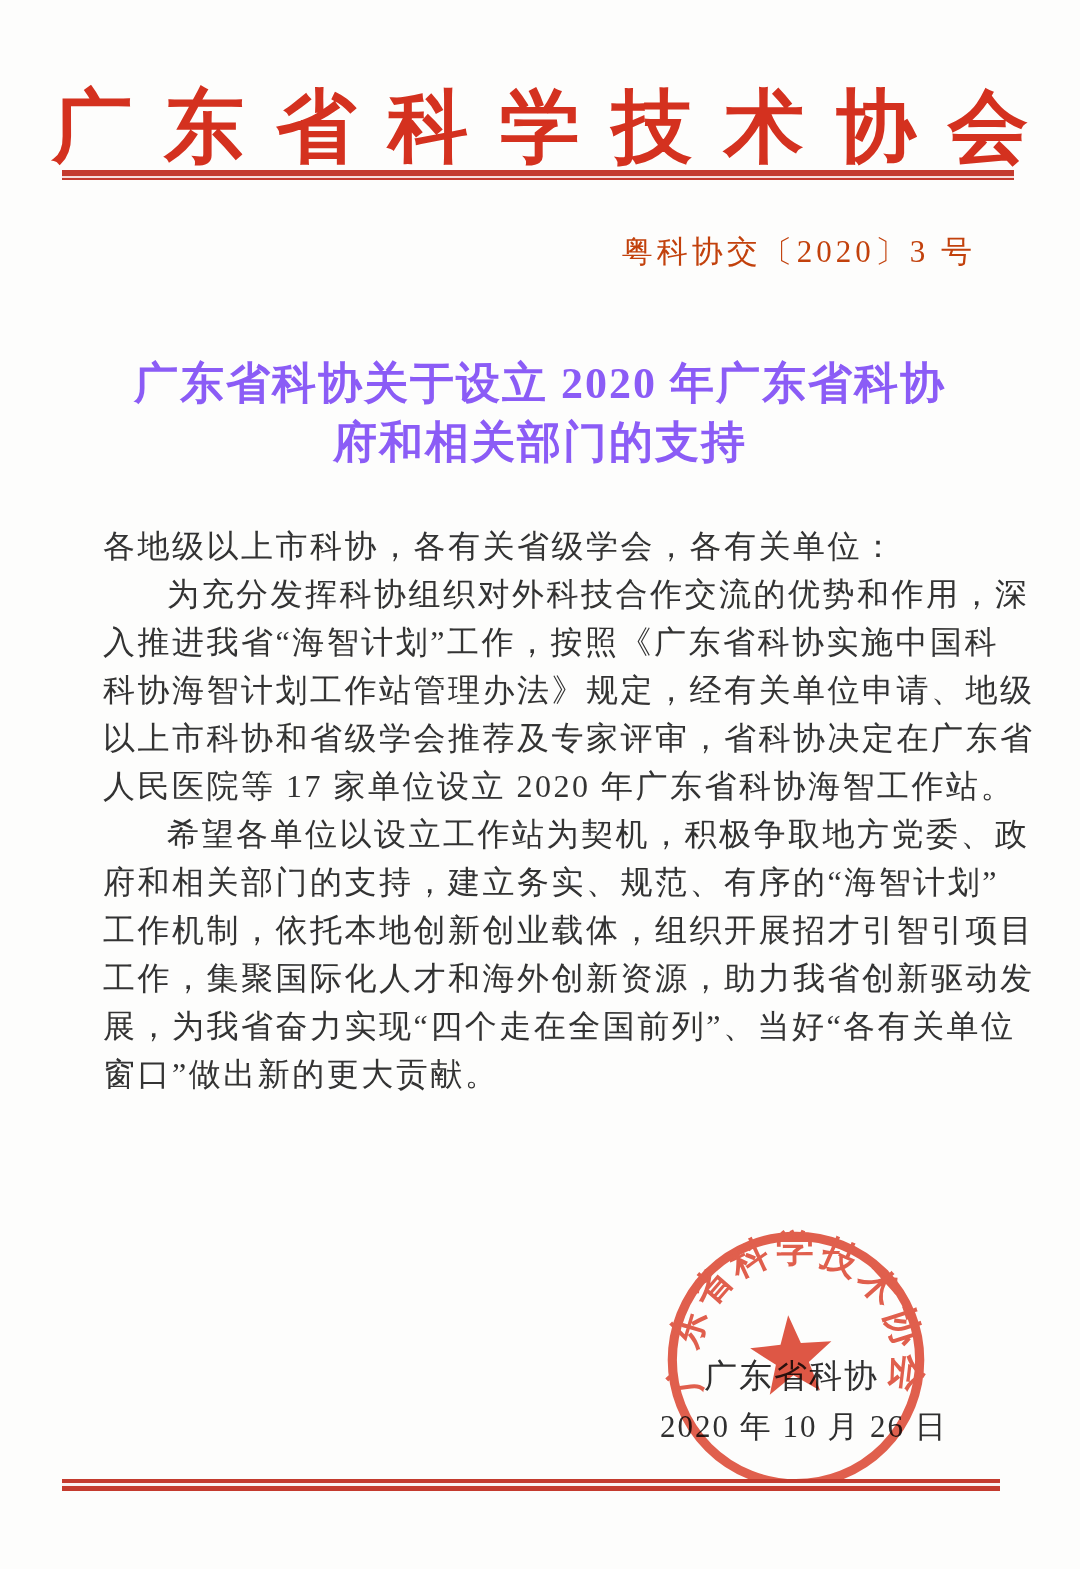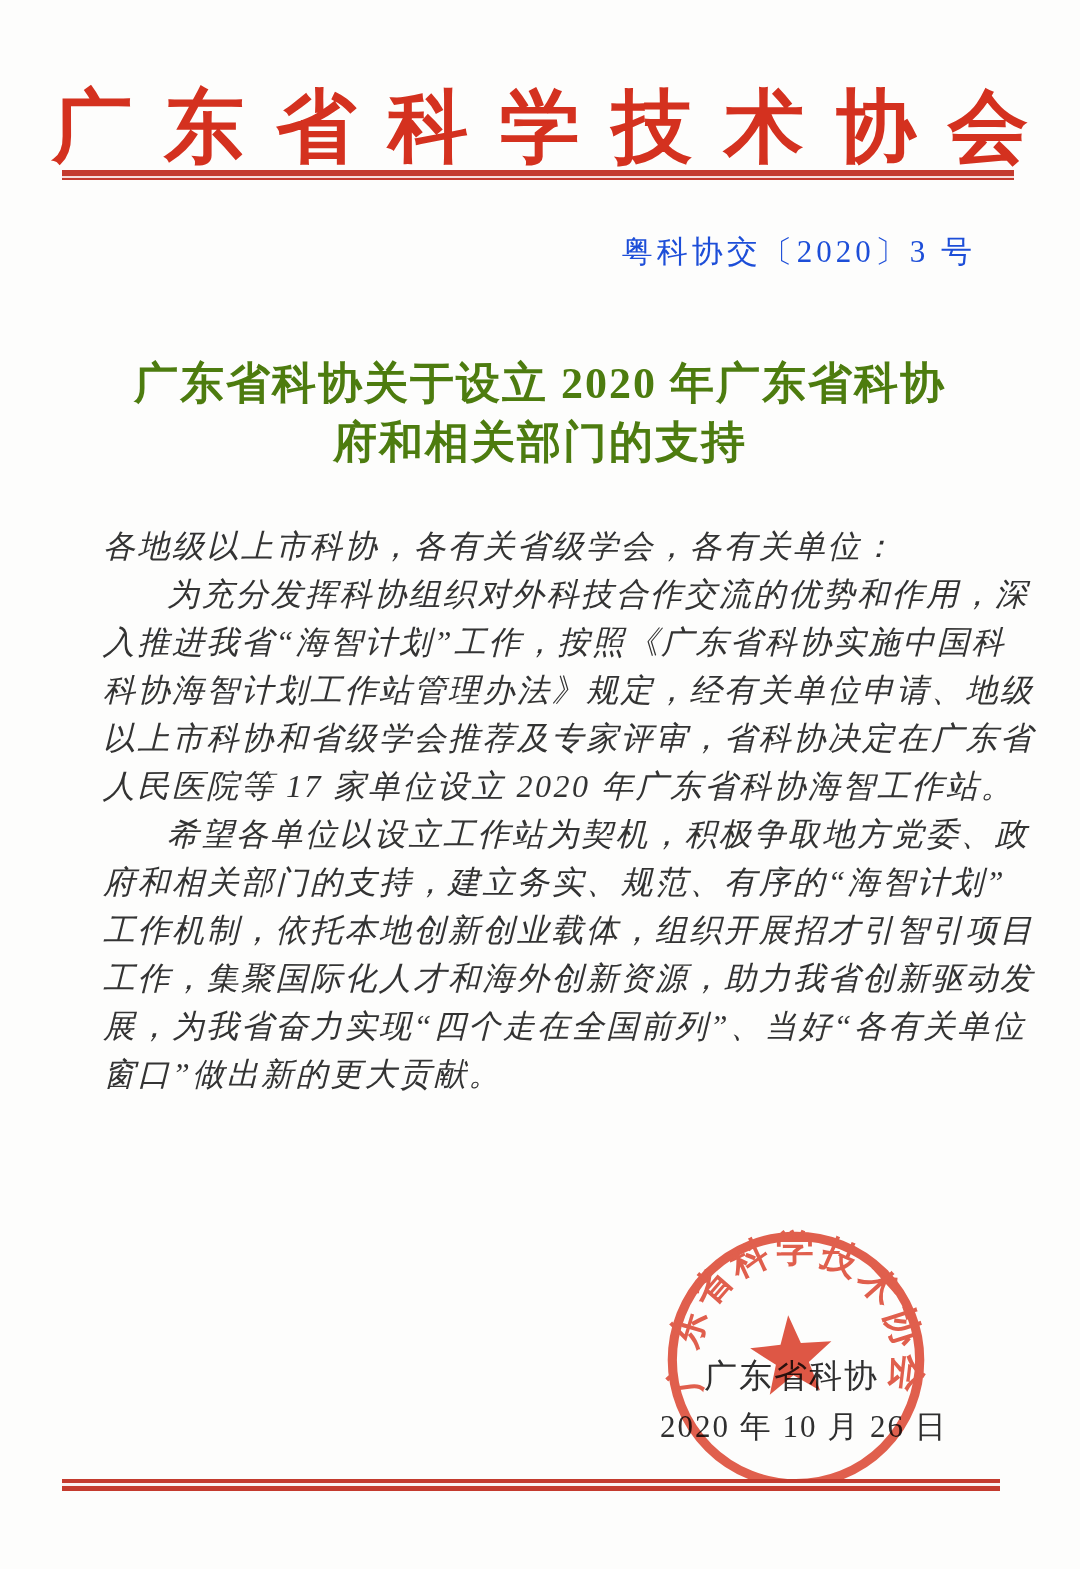--- a/index.html
+++ b/index.html
@@ -20,37 +20,37 @@
     letter-spacing:32px;text-indent:32px;
     white-space:nowrap;
   }
   .rule-top{position:absolute;top:170px;left:62px;width:952px;}
   .rule-top .r1{height:6px;background:#c43b2e;}
   .rule-top .g1{height:2px;background:#f6dedb;}
   .rule-top .r2{height:2px;background:#c43b2e;}
 
   .doc-number{
     position:absolute;top:231px;right:104px;
-    font-size:31px;color:#1d4ed8;letter-spacing:4px;
+    font-size:31px;color:#c2410c;letter-spacing:4px;
     white-space:nowrap;
   }
 
   .doc-title{
     position:absolute;top:354px;left:0;width:1080px;
-    text-align:center;color:#4d7c0f;
+    text-align:center;color:#8b5cf6;
     font-size:44px;font-weight:bold;line-height:59px;
     letter-spacing:2px;
   }
 
   .body-text{
     position:absolute;top:522px;left:103px;width:890px;
     font-size:32px;line-height:48px;
     color:#333;letter-spacing:2.5px;
   }
-  .body-text .line{white-space:nowrap;font-style:italic;}
+  .body-text .line{white-space:nowrap;}
   .body-text .indent{text-indent:64px;}
 
   .attachment{
     position:absolute;top:1193px;left:103px;
     font-size:32px;color:#333;letter-spacing:2.5px;
     text-indent:56px;white-space:nowrap;
   }
 
   .signature{
     position:absolute;top:1354px;left:704px;

